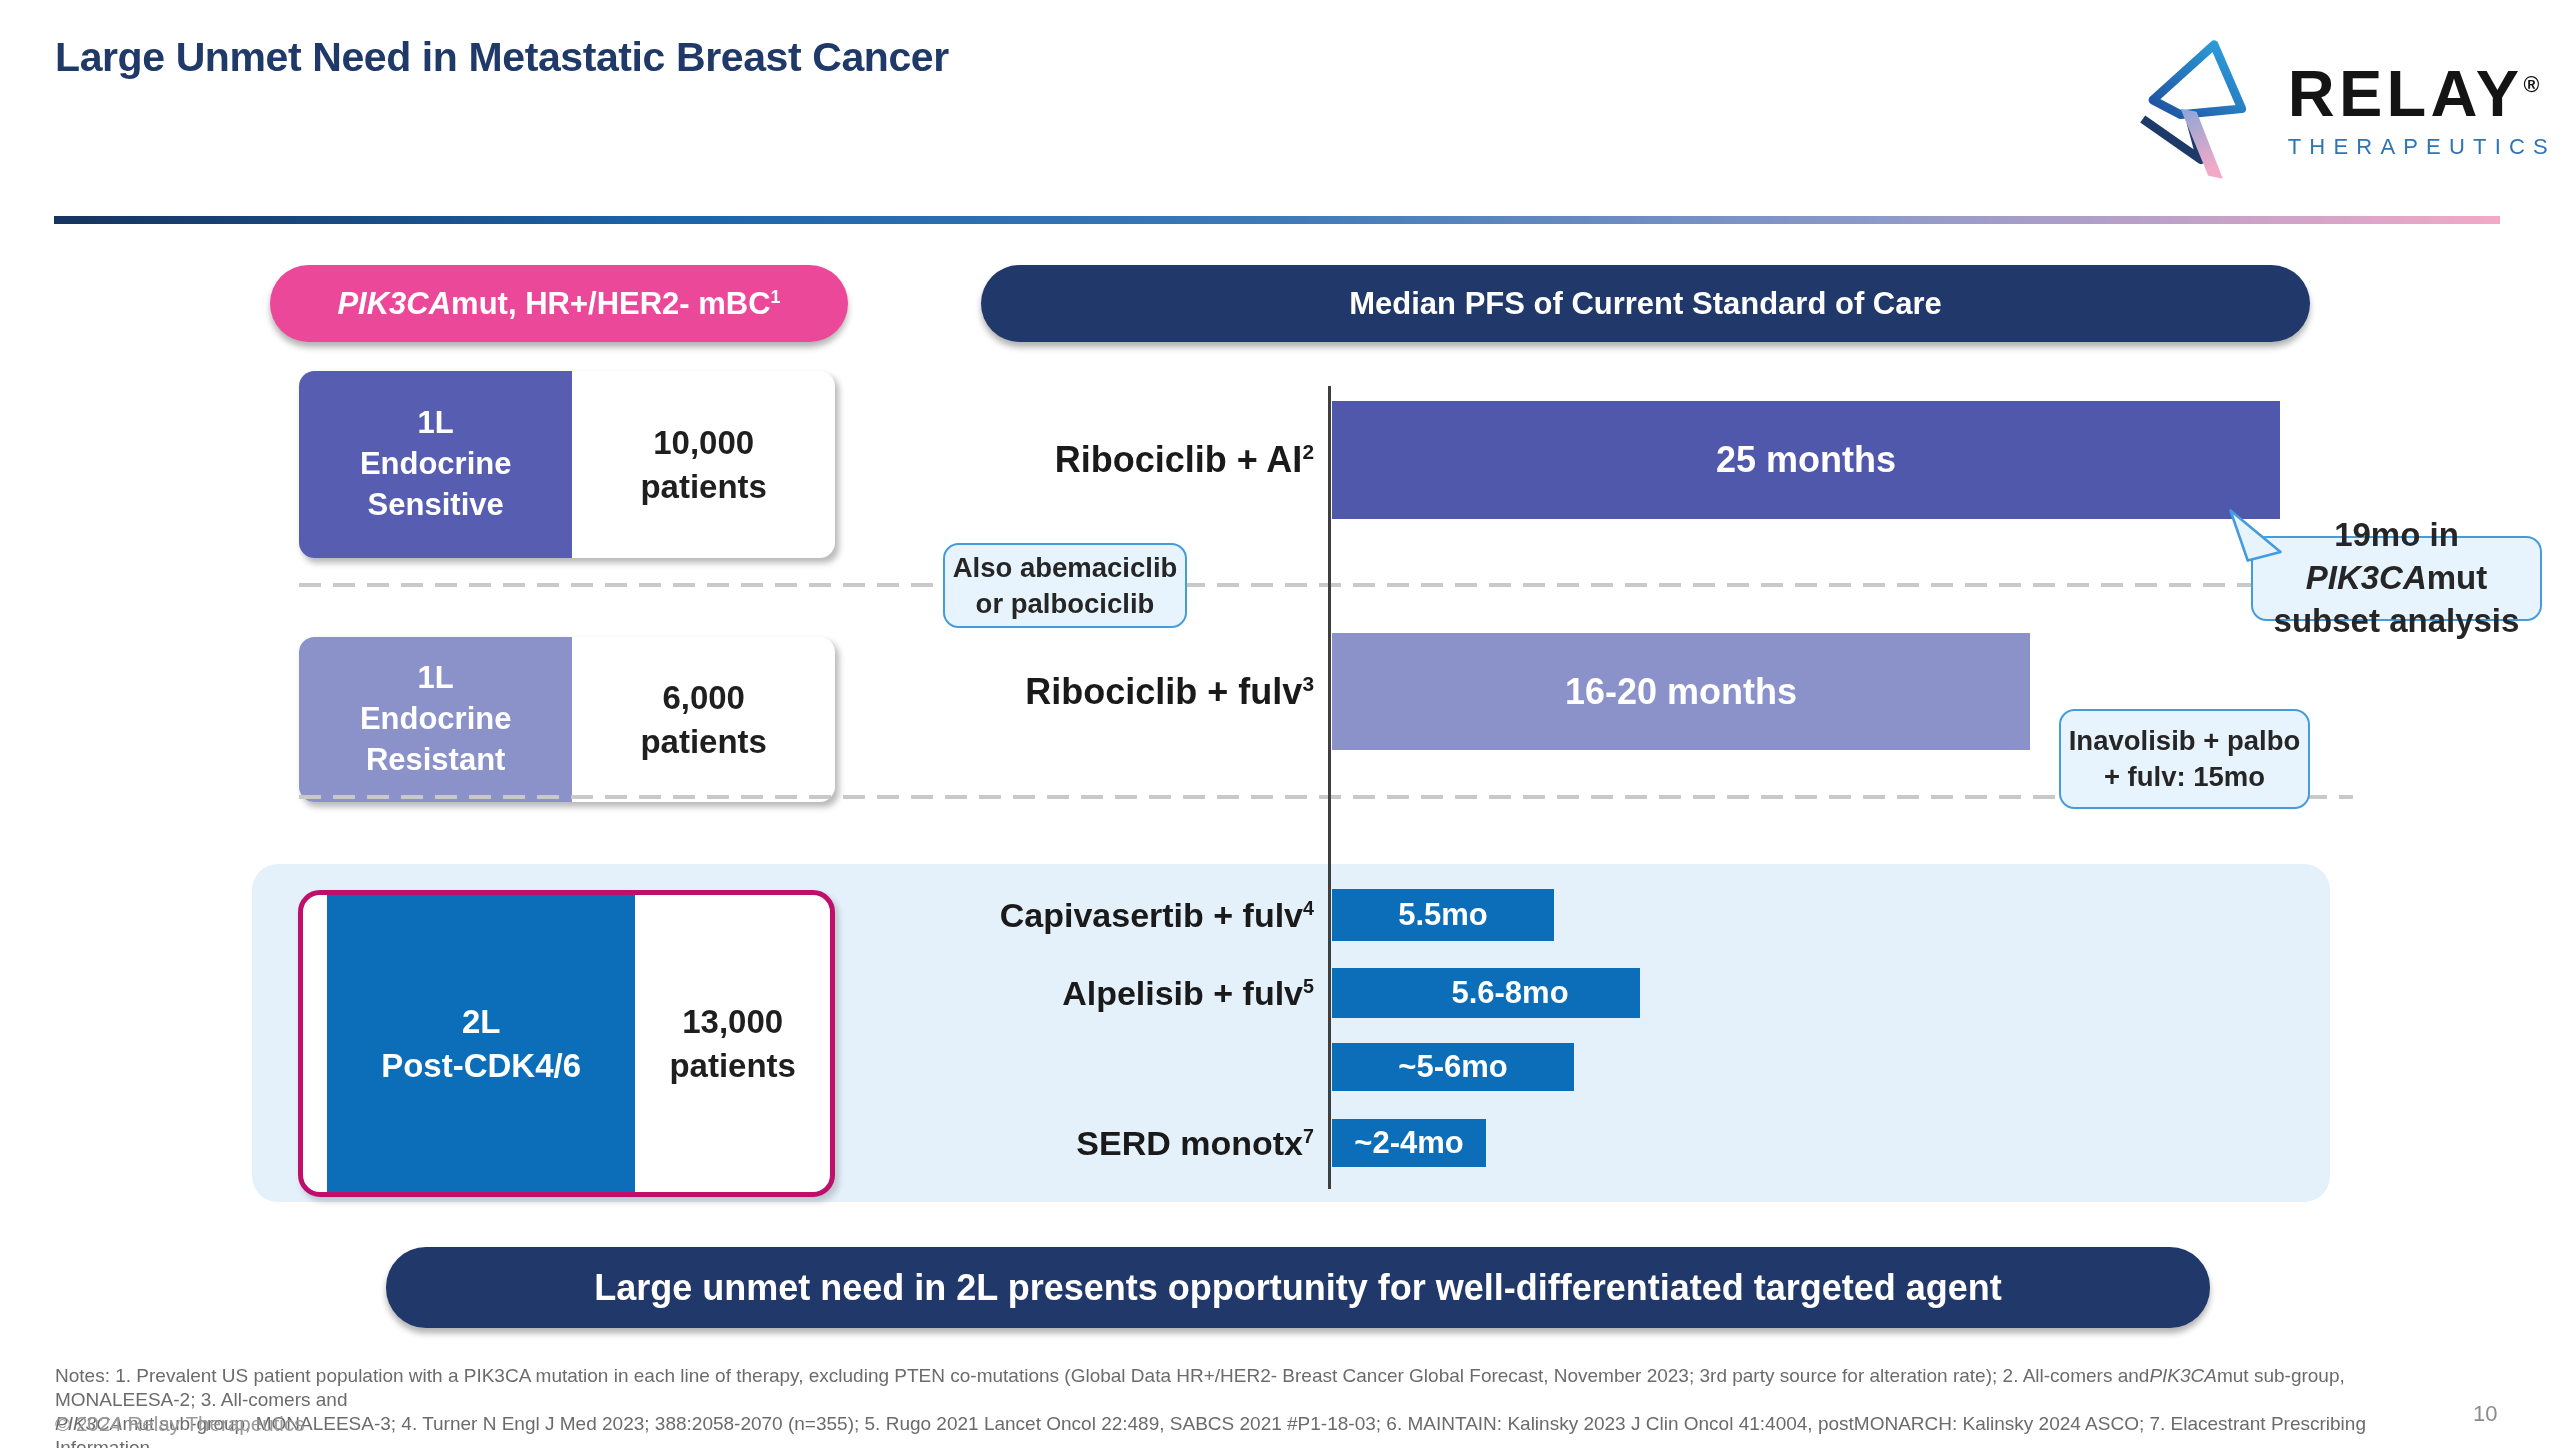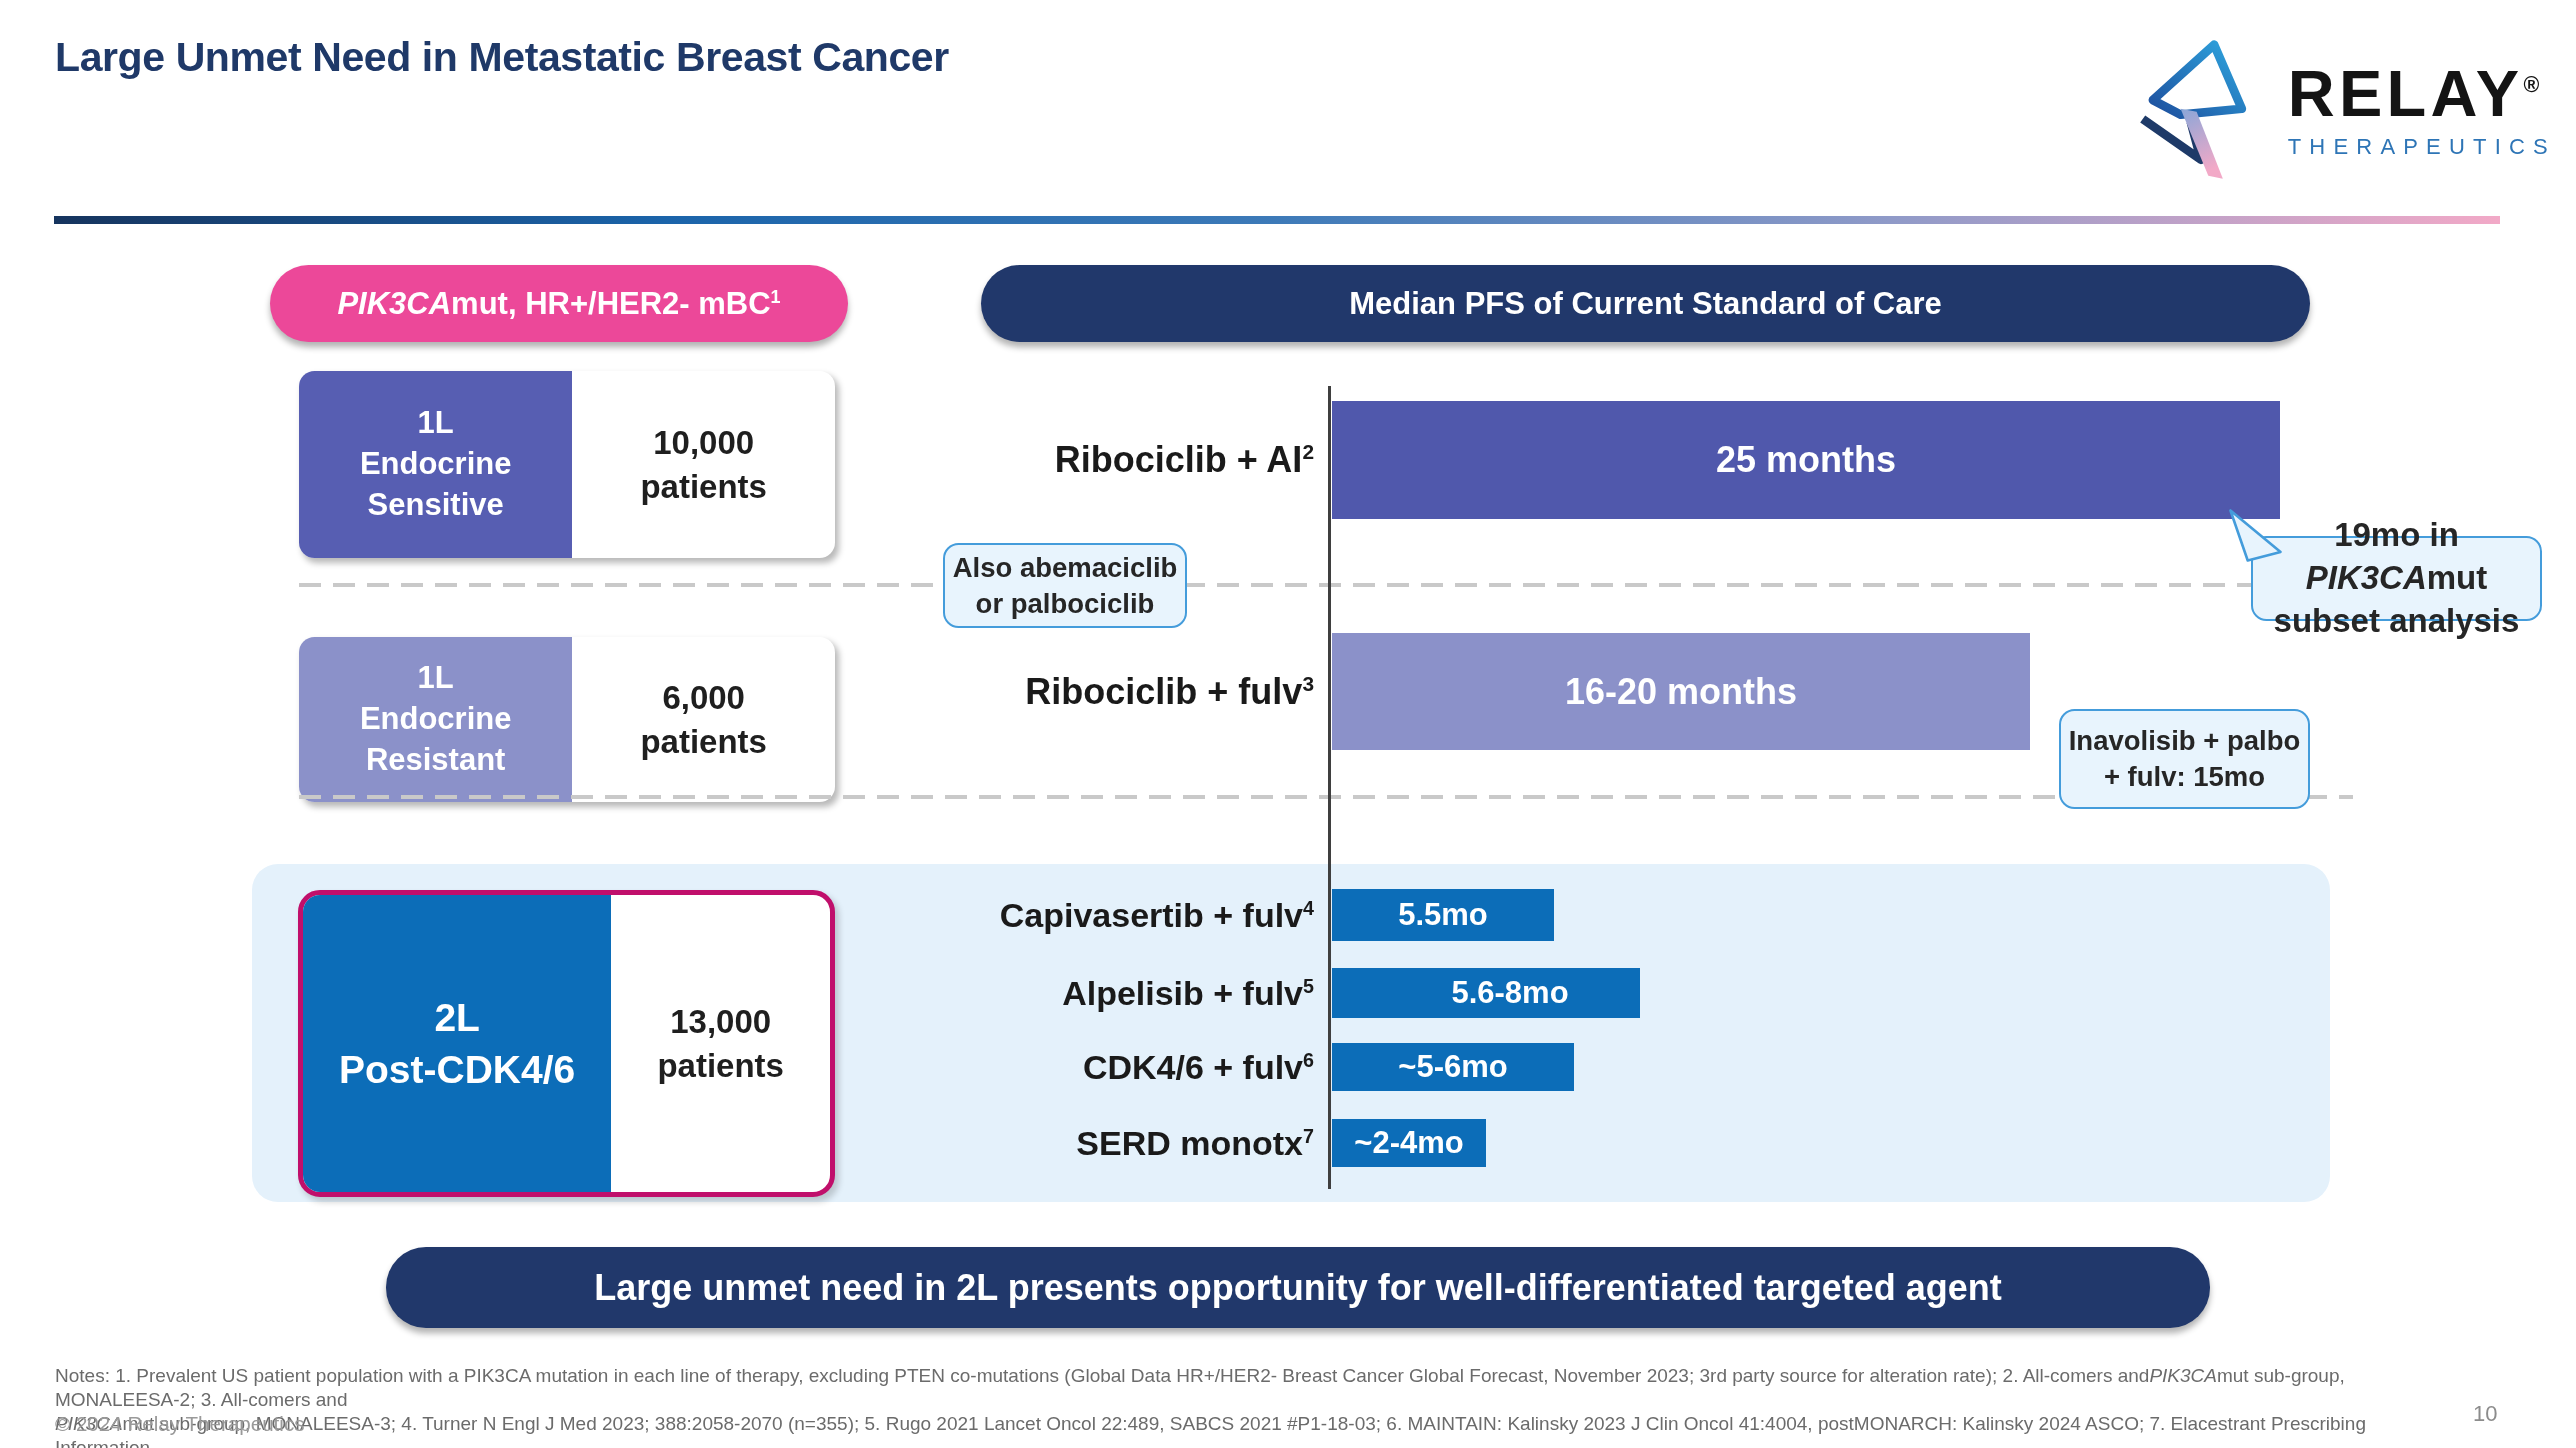--- a/index.html
+++ b/index.html
@@ -30,21 +30,21 @@
   .popbox .half-left{width:51%;display:flex;align-items:center;justify-content:center;color:#fff;
           font-weight:bold;font-size:31px;text-align:center;white-space:pre-line;line-height:1.32;}
   .popbox .half-right{flex:1;display:flex;align-items:center;justify-content:center;color:#1f1f1f;
           font-weight:bold;font-size:33px;text-align:center;white-space:pre-line;line-height:1.32;}
 
   
   #panel-2l{left:252px;top:864px;width:2078px;height:338px;border-radius:26px;}
   #box-2l{left:298px;top:890px;width:527px;height:297px;border:5.2px solid;border-radius:22px;
           background:#fff;display:flex;overflow:hidden;box-shadow:3.4px 4.3px 6px rgba(0,0,0,.18);}
   #box-2l .half-left{width:58.5%;display:flex;align-items:center;justify-content:center;color:#fff;
-          font-weight:bold;font-size:39px;text-align:center;white-space:pre-line;line-height:1.32;}
+          font-weight:bold;font-size:33px;text-align:center;white-space:pre-line;line-height:1.32;margin-left:24px;}
   #box-2l .half-right{flex:1;display:flex;align-items:center;justify-content:center;color:#1f1f1f;
           font-weight:bold;font-size:33px;text-align:center;white-space:pre-line;line-height:1.32;}
 
   
   .dashline{left:299px;width:2054px;height:4.3px;}
   #dash-1{top:583px;} #dash-2{top:795px;}
 
   
   #axis-line{left:1328px;top:386px;width:2.6px;height:803px;}
   .rowlabel{left:850px;width:464px;display:flex;align-items:center;justify-content:flex-end;
@@ -159,23 +159,20 @@
     </div>
   <div id="label-ribofulv" class="rowlabel abs">
       <span><span>Ribociclib + fulv</span><span class="sup">3</span></span>
     </div>
   <div id="label-capiva" class="rowlabel abs">
       <span><span>Capivasertib + fulv</span><span class="sup">4</span></span>
     </div>
   <div id="label-alpelisib" class="rowlabel abs">
       <span><span>Alpelisib + fulv</span><span class="sup">5</span></span>
     </div>
-  <div id="label-cdk46" class="rowlabel abs">
-      <span><span>CDK4/6 + fulv</span><span class="sup">6</span></span>
-    </div>
   <div id="label-serd" class="rowlabel abs">
       <span><span>SERD monotx</span><span class="sup">7</span></span>
     </div>
 
   <div id="bar-riboai" class="bar abs" style="width: 948px; background: rgb(80, 88, 172);">25 months</div>
   <div id="bar-ribofulv" class="bar abs" style="width: 698px; background: rgb(139, 145, 201);">16-20 months</div>
   <div id="bar-capiva" class="bar abs" style="width: 222px; background: rgb(12, 109, 184);">5.5mo</div>
   <div id="bar-alpelisib" class="bar abs" style="width: 260px; background: rgb(12, 109, 184);">5.6-8mo</div>
   <div id="bar-cdk46" class="bar abs" style="width: 242px; background: rgb(12, 109, 184);">~5-6mo</div>
   <div id="bar-serd" class="bar abs" style="width: 154px; background: rgb(12, 109, 184);">~2-4mo</div>

